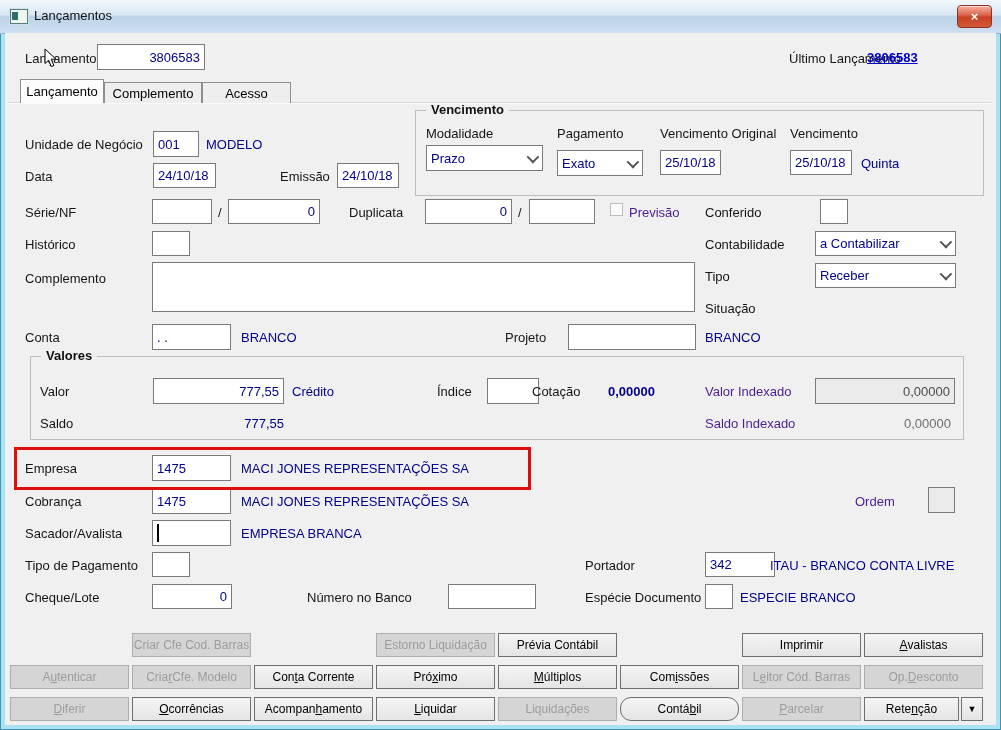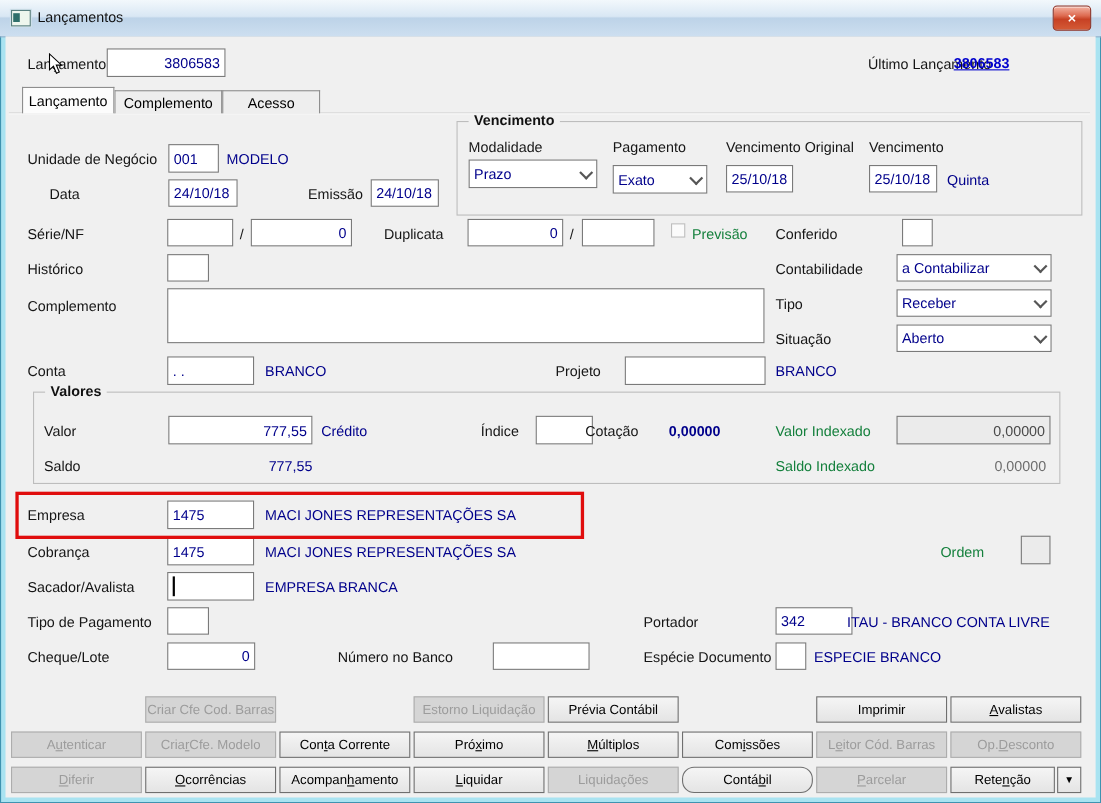--- a/index.html
+++ b/index.html
@@ -13,21 +13,21 @@
              border:1px solid #587f7f;box-shadow:0 0 0 1px #cfe0ec;}
   .titleicon .ii{position:absolute;left:1px;top:2px;width:6px;height:8px;background:#2f6f6b;}
   .titletext{position:absolute;left:34px;top:8px;color:#111;font-size:13px;}
   .closebtn{position:absolute;top:5px;right:9px;width:33px;height:21px;border-radius:4px;
             background:linear-gradient(#f3b2a2,#dd6a50 40%,#c74124 55%,#d45a36);
             border:1px solid #8e3226;color:#fff;font-weight:bold;font-size:13px;
             display:flex;align-items:center;justify-content:center;
             box-shadow:inset 0 1px 0 rgba(255,255,255,.55);cursor:default;}
   .content{position:absolute;top:33px;left:5px;right:5px;bottom:5px;background:#f0f0f0;}
   .lbl{position:absolute;color:#151515;white-space:nowrap;}
-  .lbl.dis{color:#15803d;}
+  .lbl.dis{color:#4c1d95;}
   .nv{position:absolute;color:#00008b;white-space:nowrap;}
   .nv.b{font-weight:bold;}
   .gray{position:absolute;color:#6e6e6e;white-space:nowrap;}
   .r{text-align:right;justify-content:flex-end;}
   .inp{position:absolute;background:#fff;border:1px solid #7a7a7a;color:#00008b;
        padding:0 4px;box-sizing:border-box;display:flex;align-items:center;
        white-space:nowrap;overflow:hidden;}
   .inp.dis{background:#ebebeb;color:#4a4a4a;}
   .ta{position:absolute;background:#fff;border:1px solid #7a7a7a;box-sizing:border-box;}
   .dd{position:absolute;background:#fff;border:1px solid #7a7a7a;color:#00008b;
@@ -77,21 +77,21 @@
 
   <div class="tab active" style="left:20px;top:79px;width:84px;height:24px;">Lançamento</div>
   <div class="tab" style="left:104px;top:82px;width:98px;height:21px;">Complemento</div>
   <div class="tab" style="left:202px;top:82px;width:89px;height:21px;">Acesso</div>
   <div class="panelline"></div>
 
   <span class="lbl" style="left:25px;top:137px;">Unidade de Negócio</span>
   <div class="inp" style="left:153px;top:131px;width:46px;height:26px;">001</div>
   <span class="nv" style="left:206px;top:137px;">MODELO</span>
 
-  <span class="lbl" style="left:25px;top:169px;margin-left:20px;">Data</span>
+  <span class="lbl" style="left:25px;top:169px;">Data</span>
   <div class="inp" style="left:153px;top:163px;width:63px;height:25px;">24/10/18</div>
   <span class="lbl" style="left:280px;top:169px;">Emissão</span>
   <div class="inp" style="left:337px;top:163px;width:62px;height:25px;">24/10/18</div>
 
   <div class="grp" style="left:415px;top:110px;width:567px;height:84px;">
     <span class="grpt">Vencimento</span>
   </div>
   <span class="lbl" style="left:426px;top:126px;">Modalidade</span>
   <div class="dd" style="left:426px;top:145px;width:117px;height:26px;">
     <span>Prazo</span>
@@ -130,24 +130,20 @@
   </div>
 
   <span class="lbl" style="left:25px;top:271px;">Complemento</span>
   <div class="ta" style="left:152px;top:262px;width:543px;height:50px;"></div>
   <span class="lbl" style="left:705px;top:269px;">Tipo</span>
   <div class="dd" style="left:815px;top:263px;width:141px;height:25px;">
     <span>Receber</span>
     <span class="dda"></span>
   </div>
   <span class="lbl" style="left:705px;top:301px;">Situação</span>
-  <div class="dd" style="left:815px;top:295px;width:141px;height:25px;">
-    <span>Aberto</span>
-    <span class="dda"></span>
-  </div>
 
   <span class="lbl" style="left:25px;top:330px;">Conta</span>
   <div class="inp" style="left:152px;top:324px;width:79px;height:26px;">. .</div>
   <span class="nv" style="left:241px;top:330px;">BRANCO</span>
   <span class="lbl" style="left:505px;top:330px;">Projeto</span>
   <div class="inp" style="left:568px;top:324px;width:128px;height:26px;"></div>
   <span class="nv" style="left:705px;top:330px;">BRANCO</span>
 
   <div class="grp" style="left:30px;top:356px;width:932px;height:82px;">
     <span class="grpt">Valores</span>

